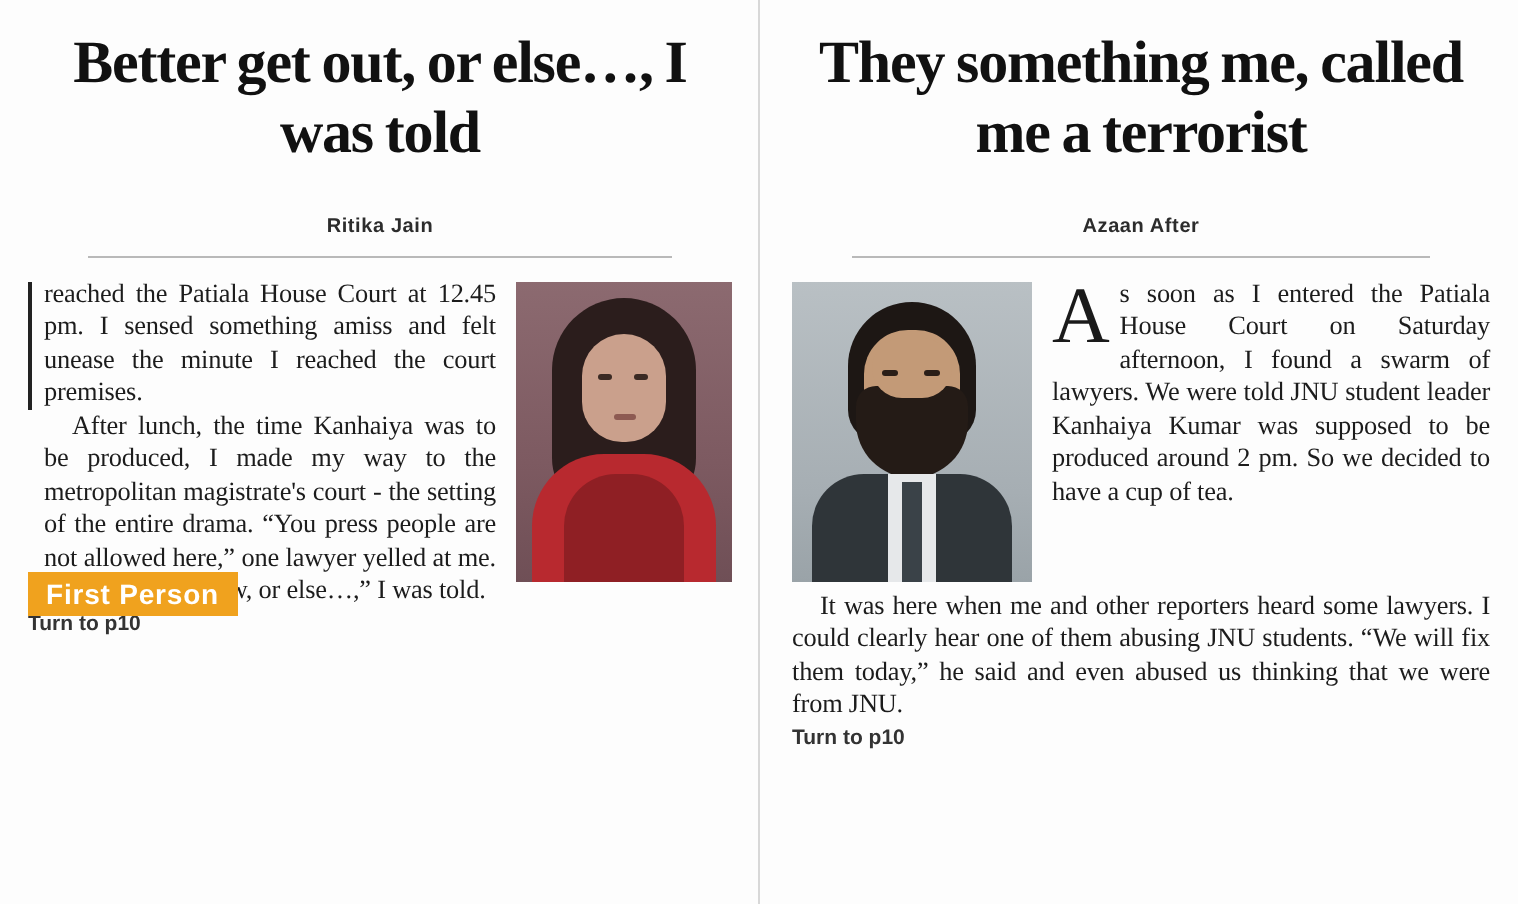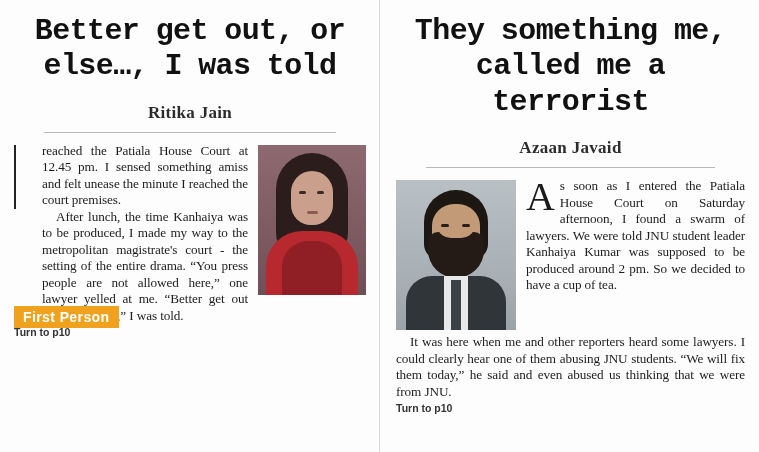--- a/index.html
+++ b/index.html
@@ -36,42 +36,42 @@
   }
   .divider {
     position: absolute;
     left: 379px;
     top: 0;
     width: 1px;
     height: 452px;
     background: #d8d8d8;
   }
   .headline {
-    font-family: Liberation Mono, monospace;
+    font-family: Liberation Serif, serif;
     font-weight: bold;
     font-size: 30px;
     line-height: 1.18;
     letter-spacing: -0.6px;
     color: #111111;
     text-align: center;
     margin: 6px 0 0 0;
     word-spacing: -1px;
   }
   .col-right .headline {
     text-align: center;
   }
   .byline-wrap {
     margin-top: 18px;
     position: relative;
     text-align: center;
   }
   .byline {
-    font-family: Liberation Serif, serif;
-    font-weight: bold;
-    font-size: 17px;
+    font-family: Liberation Sans, sans-serif;
+    font-weight: bold;
+    font-size: 10px;
     letter-spacing: 0.3px;
     color: #2c2c2c;
     display: inline-block;
     padding-bottom: 3px;
   }
   .byline-rule {
     border-bottom: 1px solid #b9b9b9;
     margin: 6px 30px 0 30px;
   }
   .body-area {
@@ -96,21 +96,20 @@
   .vrule {
     position: absolute;
     left: 0;
     top: 2px;
     width: 2px;
     height: 64px;
     background: #222;
   }
   .left-body {
     padding-left: 8px;
-    margin-left: 20px;
   }
   .photo-left {
     float: right;
     width: 108px;
     height: 150px;
     margin: 2px 0 4px 10px;
     position: relative;
     overflow: hidden;
     background: #7a5c63;
   }
@@ -232,21 +231,21 @@
 
       <div class="clear"></div>
       <div class="turnto">Turn to p10</div>
     </div>
   </div>
 
   <div class="column col-right">
     <h1 class="headline">They something me, called me a terrorist</h1>
 
     <div class="byline-wrap">
-      <div class="byline">Azaan Javaid</div>
+      <div class="byline">Azaan After</div>
       <div class="byline-rule"></div>
     </div>
 
     <div class="body-area">
       <div class="photo-right">
         <div class="p2-bg"></div>
         <div class="p2-hair"></div>
         <div class="p2-face"></div>
         <div class="p2-beard"></div>
         <div class="p2-faceTop"></div>

